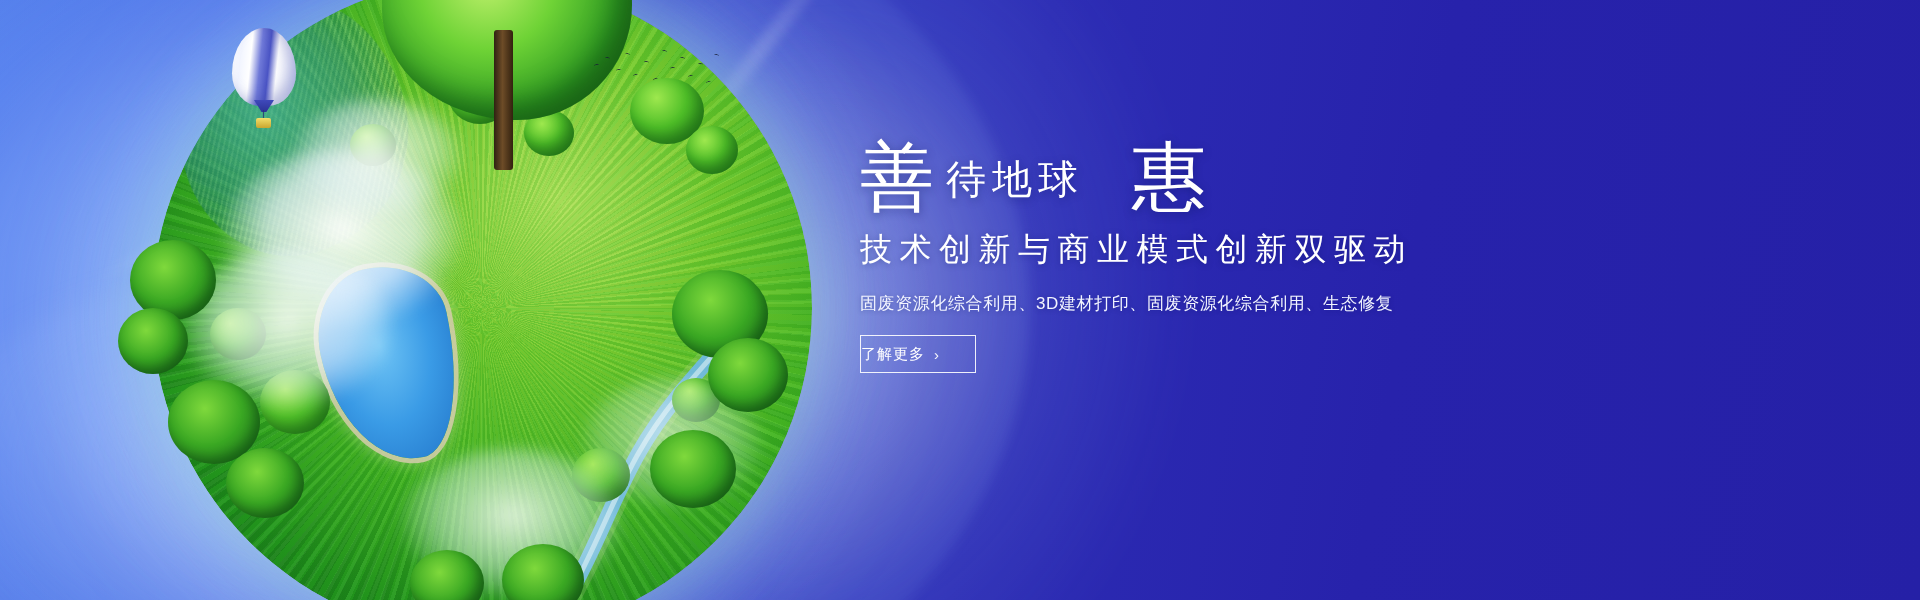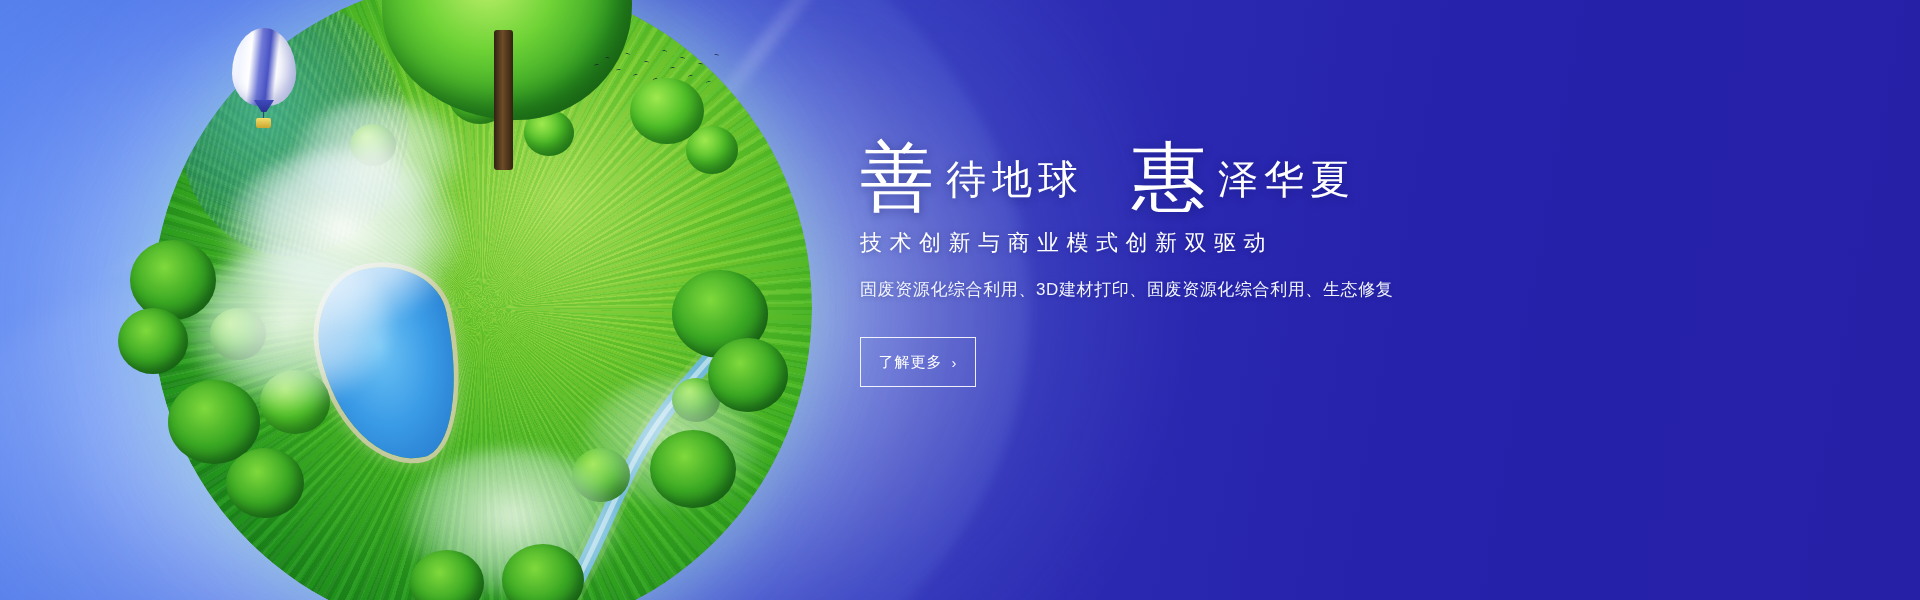--- a/index.html
+++ b/index.html
@@ -134,28 +134,28 @@
   .headline{ display:flex; align-items:flex-end; height:86px;
      white-space:nowrap; letter-spacing:0; }
   .hl-group{ display:flex; align-items:flex-end; }
   .hl-big{ font-family:"DejaVu Serif", serif; font-size:74px; line-height:.92; font-weight:400;
      text-shadow:0 2px 10px rgba(10,20,90,.45); transform:translateY(4px); }
   .hl-rest{ font-family:"DejaVu Serif", serif; font-size:40px; line-height:1; font-weight:400;
      letter-spacing:6px; margin-left:12px; margin-bottom:7px;
      text-shadow:0 2px 8px rgba(10,20,90,.4); }
   .hl-gap{ width:48px; }
 
-  .subline{ margin-top:22px; font-size:22px; letter-spacing:7.5px; font-weight:400;
+  .subline{ margin-top:22px; font-size:32px; letter-spacing:7.5px; font-weight:400;
      color:#ffffff; text-shadow:0 1px 6px rgba(10,20,90,.35); white-space:nowrap; }
 
   .descline{ margin-top:20px; font-size:17px; letter-spacing:.6px; color:#f2f4ff;
      text-shadow:0 1px 5px rgba(10,20,90,.3); white-space:nowrap; }
 
-  .cta{ margin-top:36px; display:inline-flex; align-items:center; justify-content:center;
-     width:116px; height:50px; border:1px solid rgba(255,255,255,.9);
+  .cta{ margin-top:20px; display:inline-flex; align-items:center; 
+     width:116px; height:38px; border:1px solid rgba(255,255,255,.9);
      background:transparent; color:#fff; font-size:15px; letter-spacing:1px;
      cursor:pointer; }
   .cta .lbl{ }
   .cta .chev{ margin-left:9px; font-size:15px; line-height:1; opacity:.95; }
 </style>
 </head>
 <body>
 
 <div class="banner">
 
@@ -247,21 +247,20 @@
   <div class="copy">
 
     <div class="headline">
       <span class="hl-group">
         <span class="hl-big">善</span>
         <span class="hl-rest">待地球</span>
       </span>
       <span class="hl-gap"></span>
       <span class="hl-group">
         <span class="hl-big">惠</span>
-        <span class="hl-rest">泽华夏</span>
       </span>
     </div>
 
     <div class="subline">技术创新与商业模式创新双驱动</div>
 
     <div class="descline">固废资源化综合利用、3D建材打印、固废资源化综合利用、生态修复</div>
 
     <div class="cta">
       <span class="lbl">了解更多</span>
       <span class="chev">›</span>

